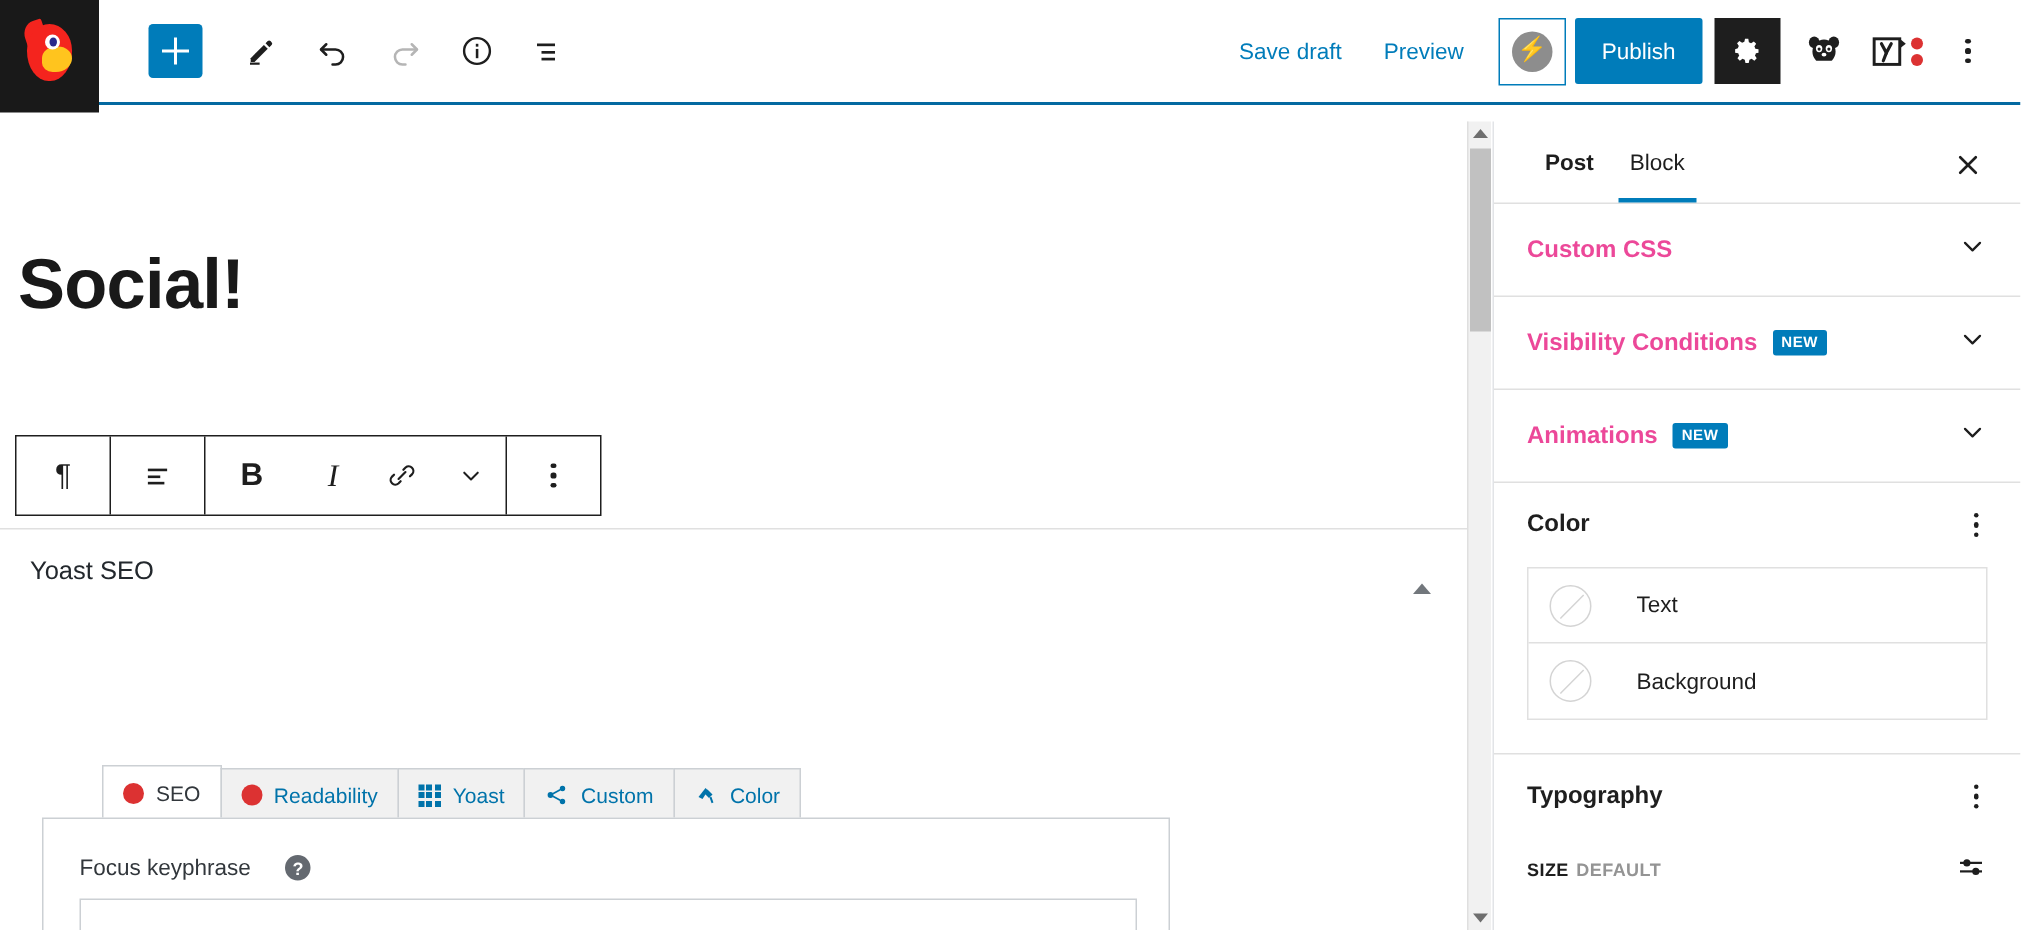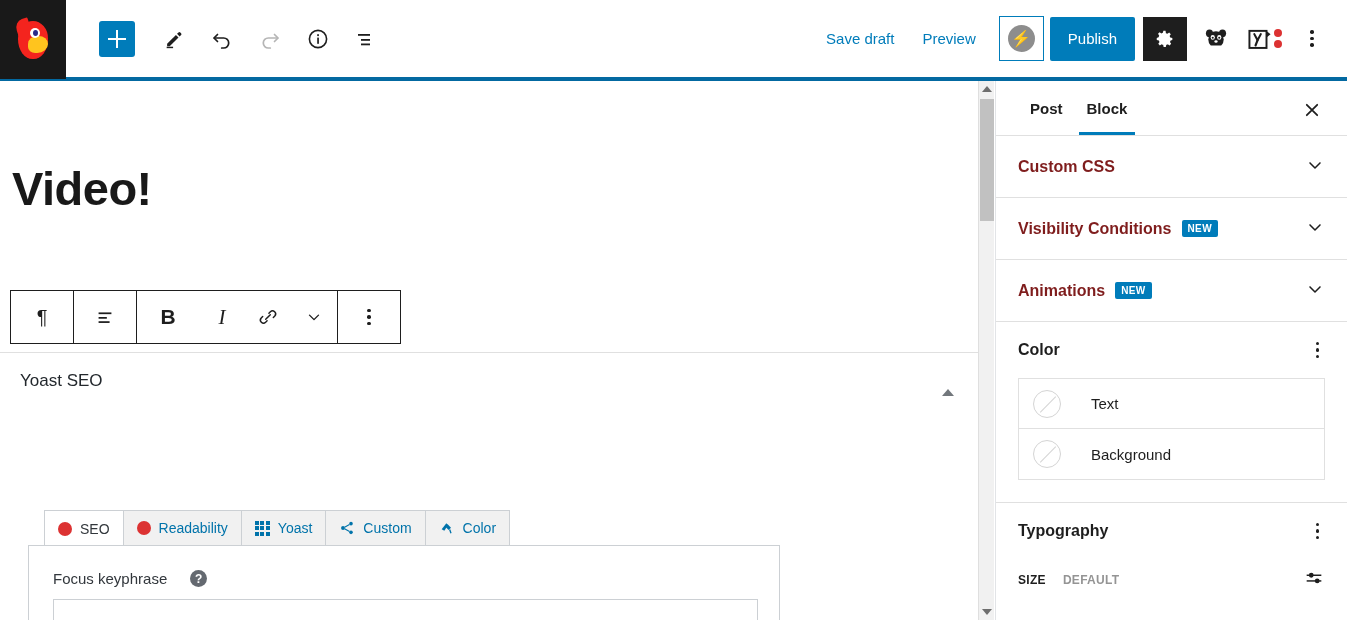--- a/index.html
+++ b/index.html
@@ -8,22 +8,22 @@
     width: 1347px; height: 620px;
     overflow: hidden;
     background: #fff;
     font-family: "Liberation Sans", sans-serif;
     -webkit-font-smoothing: antialiased;
   }
   .app { position: relative; width: 1347px; height: 620px; }
 
   
   .topbar {
-    position: absolute; top: 0; left: 0; width: 1347px; height: 81px;
-    background: #fff; border-bottom: 4px solid #0369a1;
+    position: absolute; top: 0; left: 0; width: 1347px; height: 70px;
+    background: #fff; border-bottom: 2px solid #0369a1;
     display: flex; align-items: center;
   }
   .logo-tile {
     width: 66px; height: 81px; background: #191919;
     display: flex; align-items: center; justify-content: center;
     flex: 0 0 66px;
   }
   .bird { position: relative; width: 38px; height: 44px; }
   .bird .body {
     position: absolute; left: 4px; top: 4px; width: 30px; height: 38px;
@@ -142,21 +142,21 @@
   .yoast-title { font-size: 17px; color: #23282d; }
   .collapse-toggle {
     position: absolute; right: 26px; top: 20px; width: 16px; height: 16px;
     background: none; border: 0; cursor: pointer;
   }
   .tri-up {
     width: 0; height: 0; border-left: 6px solid transparent; border-right: 6px solid transparent;
     border-bottom: 7px solid #72777c;
   }
   .yoast-tabs {
-    position: absolute; left: 44px; top: 157px; display: flex; align-items: flex-start;
+    position: absolute; left: 68px; top: 157px; display: flex; align-items: flex-end;
   }
   .ytab {
     display: flex; align-items: center; gap: 8px; height: 35px;
     padding: 0 13px; border: 1px solid #ccd0d4; border-bottom: 0;
     background: #f1f1f1; color: #0073aa; font-size: 14px; cursor: pointer;
     margin-right: -1px;
     font-family: "Liberation Sans", sans-serif;
   }
   .ytab.active { background: #fff; color: #32373c; height: 37px; border-bottom: 1px solid #fff; }
   .ybullet { width: 14px; height: 14px; border-radius: 50%; background: #dc3232; display: block; }
@@ -211,36 +211,36 @@
     background: #fff; border-left: 1px solid #e2e4e7;
   }
   .sb-tabs {
     position: relative; height: 55px; display: flex; align-items: center;
     padding-left: 22px; border-bottom: 1px solid #e0e0e0;
   }
   .sb-tab {
     background: none; border: 0; cursor: pointer; font-size: 15px; color: #1e1e1e;
     padding: 17px 12px; position: relative; font-family: "Liberation Sans", sans-serif; font-weight: bold;
   }
-  .sb-tab.active { font-weight: bold; }
+  .sb-tab.active { font-weight: normal; }
   .sb-tab.active:after {
     content: ""; position: absolute; left: 4px; right: 4px; bottom: -1px; height: 3px;
     background: #007cba;
   }
   .close-x {
     position: absolute; right: 20px; top: 14px; width: 30px; height: 30px;
     background: none; border: 0; cursor: pointer; font-size: 19px; color: #1e1e1e;
     display: flex; align-items: center; justify-content: center;
     font-family: "Liberation Sans", sans-serif;
   }
   .panel-row {
     height: 62px; display: flex; align-items: center; padding: 0 22px;
     border-bottom: 1px solid #e0e0e0; cursor: pointer; position: relative;
   }
-  .panel-title { font-size: 16px; color: #7f1d1d; font-weight: bold; }
+  .panel-title { font-size: 16px; color: #ec4899; font-weight: bold; }
   .badge-new {
     margin-left: 10px; background: #007cba; color: #fff; font-size: 10px;
     font-weight: bold; letter-spacing: 0.4px; padding: 3px 6px; border-radius: 2px;
   }
   .chev { margin-left: auto; color: #1e1e1e; }
   .section {
     padding: 0 22px;
   }
   .section-head {
     display: flex; align-items: center; height: 56px;
@@ -260,21 +260,21 @@
   .swatch:after {
     content: ""; position: absolute; left: 3px; top: 13px; width: 22px; height: 1px;
     background: #d4d4d4; transform: rotate(-45deg);
   }
   .color-label { font-size: 15px; color: #1e1e1e; }
   .divider { border-top: 1px solid #e0e0e0; }
   .typo-row {
     display: flex; align-items: center; padding: 0 22px; height: 42px;
   }
   .size-label { font-size: 12px; color: #1e1e1e; font-weight: bold; letter-spacing: 0.3px; }
-  .size-value { font-size: 12px; color: #949494; font-weight: bold; letter-spacing: 0.3px; margin-left: 17px; }
+  .size-value { font-size: 12px; color: #949494; font-weight: bold; letter-spacing: 0.3px; margin-left: 5px; }
   .sliders-icon { margin-left: auto; cursor: pointer; }
 </style>
 </head>
 <body>
 
 <div class="app">
 
   <div class="topbar">
 
     <div class="logo-tile">
@@ -380,21 +380,21 @@
             <i></i>
             <i></i>
             <i></i>
           </span>
       </button>
     </div>
   </div>
 
   <div class="canvas">
 
-    <div class="post-title">Video!</div>
+    <div class="post-title">Social!</div>
 
     <div class="block-toolbar">
       <div class="bt-group">
         <button class="bt-item">¶</button>
       </div>
       <div class="bt-group">
         <button class="bt-item">
           <svg width="22" height="22" viewBox="0 0 24 24">
             <rect x="5" y="7" width="14" height="1.9" fill="#1e1e1e"></rect>
             <rect x="5" y="12" width="9" height="1.9" fill="#1e1e1e"></rect>

